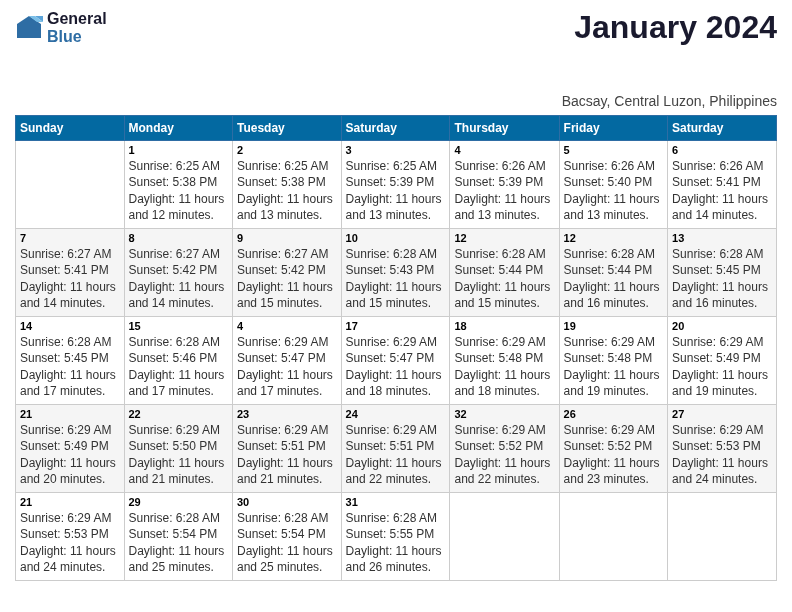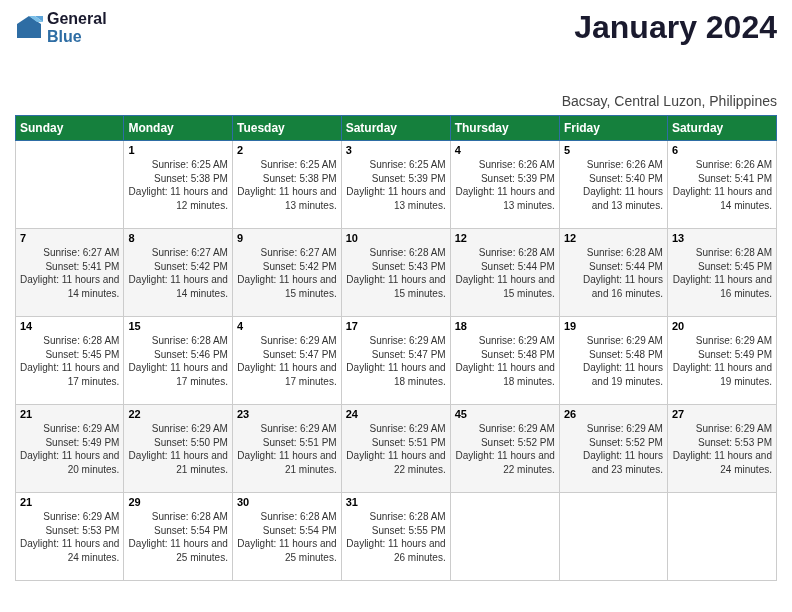--- a/index.html
+++ b/index.html
@@ -43,21 +43,21 @@
       font-size: 14px;
       color: #444;
       margin-top: 48px;
     }
     .calendar {
       width: 100%;
       border-collapse: collapse;
       font-size: 10.5px;
     }
     .calendar thead tr th {
-      background-color: #15803d;
+      background-color: #0369a1;
       color: #fff;
       padding: 5px 4px;
       text-align: left;
       font-size: 12px;
       border: 1px solid #2e6da4;
     }
     .calendar tbody tr td {
       vertical-align: top;
       border: 1px solid #ccc;
       padding: 3px 4px;
@@ -67,24 +67,23 @@
     .calendar tbody tr td.empty {
       background: #fff;
     }
     .day-num {
       font-weight: bold;
       font-size: 11px;
       margin-bottom: 2px;
       color: #000;
     }
     .day-info {
-      font-size: 10px;
+      font-size: 12px;
       color: #333;
       line-height: 1.35;
-      text-align: right;
     }
     .row-alt td {
       background-color: #f5f5f5;
     }
     .row-white td {
       background-color: #fff;
     }
   </style>
 </head>
 <body>
@@ -219,21 +218,21 @@
           </td>
           <td>
             <div class="day-num">23</div>
             <div class="day-info">Sunrise: 6:29 AM<br>Sunset: 5:51 PM<br>Daylight: 11 hours and 21 minutes.</div>
           </td>
           <td>
             <div class="day-num">24</div>
             <div class="day-info">Sunrise: 6:29 AM<br>Sunset: 5:51 PM<br>Daylight: 11 hours and 22 minutes.</div>
           </td>
           <td>
-            <div class="day-num">45</div>
+            <div class="day-num">32</div>
             <div class="day-info">Sunrise: 6:29 AM<br>Sunset: 5:52 PM<br>Daylight: 11 hours and 22 minutes.</div>
           </td>
           <td>
             <div class="day-num">26</div>
             <div class="day-info">Sunrise: 6:29 AM<br>Sunset: 5:52 PM<br>Daylight: 11 hours and 23 minutes.</div>
           </td>
           <td>
             <div class="day-num">27</div>
             <div class="day-info">Sunrise: 6:29 AM<br>Sunset: 5:53 PM<br>Daylight: 11 hours and 24 minutes.</div>
           </td>

